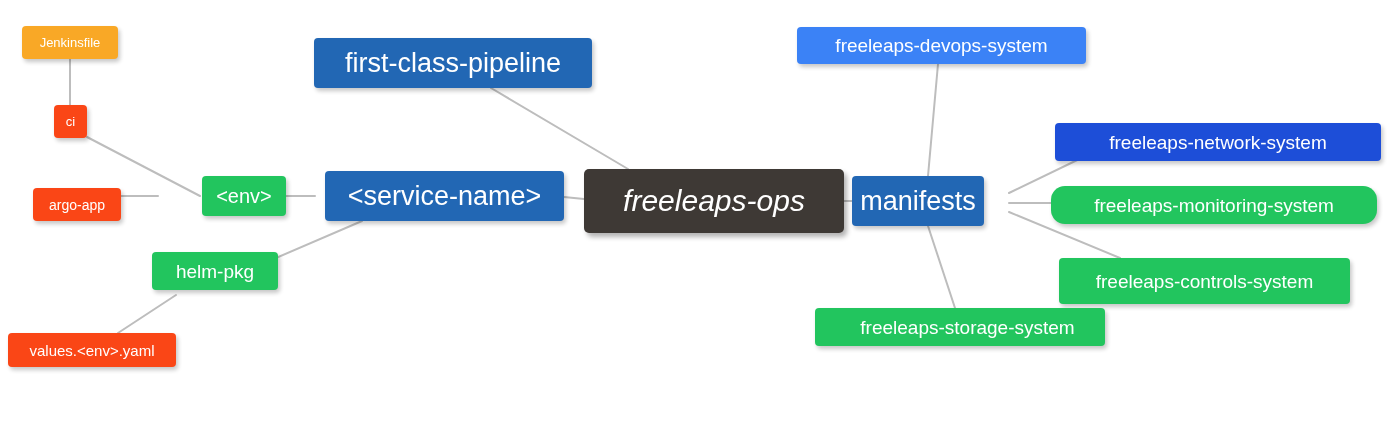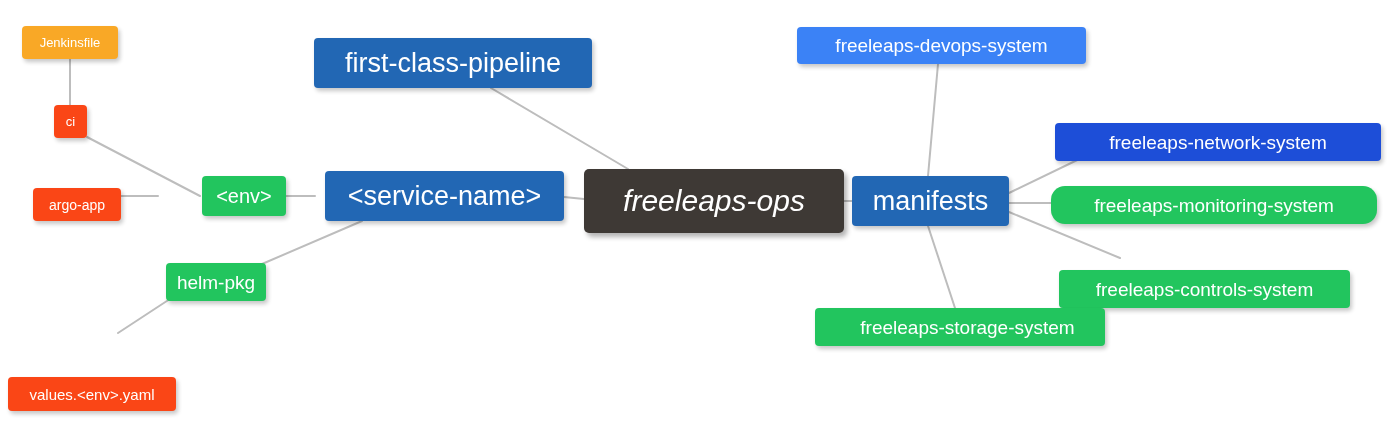--- a/index.html
+++ b/index.html
@@ -74,25 +74,25 @@
       <path class="edge" d="M 1009,193 L 1098,150" stroke="#bdbdbd"></path>
       <path class="edge" d="M 1009,203 L 1051,203" stroke="#bdbdbd"></path>
       <path class="edge" d="M 1009,212 L 1120,258" stroke="#bdbdbd"></path>
       <path class="edge" d="M 928,226 L 955,308" stroke="#bdbdbd"></path>
     </svg>
   <div id="node-layer">
       <div class="node" style="left: 22px; top: 26px; width: 96px; height: 33px; background: rgb(249, 168, 38); font-size: 13px; text-align: center;">Jenkinsfile</div>
       <div class="node" style="left: 54px; top: 105px; width: 33px; height: 33px; background: rgb(250, 70, 22); font-size: 13px;">ci</div>
       <div class="node" style="left: 33px; top: 177px; width: 88px; height: 33px; background: rgb(250, 70, 22); font-size: 14px; margin-top: 11px;">argo-app</div>
       <div class="node" style="left: 158px; top: 176px; width: 84px; height: 40px; background: rgb(34, 197, 94); font-size: 20px; margin-left: 44px;">&lt;env&gt;</div>
-      <div class="node" style="left: 152px; top: 263px; width: 100px; height: 38px; background: rgb(34, 197, 94); font-size: 19px; margin-left: 14px;">helm-pkg</div>
-      <div class="node" style="left: 8px; top: 333px; width: 168px; height: 34px; background: rgb(250, 70, 22); font-size: 15px; margin-top: 44px;">values.&lt;env&gt;.yaml</div>
+      <div class="node" style="left: 152px; top: 252px; width: 126px; height: 38px; background: rgb(34, 197, 94); font-size: 19px;">helm-pkg</div>
+      <div class="node" style="left: 8px; top: 333px; width: 168px; height: 34px; background: rgb(250, 70, 22); font-size: 15px;">values.&lt;env&gt;.yaml</div>
       <div class="node" style="left: 314px; top: 38px; width: 278px; height: 50px; background: rgb(34, 103, 180); font-size: 27px;">first-class-pipeline</div>
       <div class="node" style="left: 315px; top: 171px; width: 239px; height: 50px; background: rgb(34, 103, 180); font-size: 27px; margin-left: 10px;">&lt;service-name&gt;</div>
       <div class="node node-root" style="left: 584px; top: 169px; width: 260px; height: 64px; background: rgb(62, 57, 53); font-size: 30px; font-style: italic;">freeleaps-ops</div>
-      <div class="node" style="left: 852px; top: 176px; width: 157px; height: 50px; background: rgb(34, 103, 180); font-size: 27px;">manifests</div>
+      <div class="node" style="left: 852px; top: 176px; width: 132px; height: 50px; background: rgb(34, 103, 180); font-size: 27px;">manifests</div>
       <div class="node" style="left: 797px; top: 27px; width: 289px; height: 37px; background: #3b82f6; font-size: 19px;">freeleaps-devops-system</div>
       <div class="node" style="left: 1055px; top: 123px; width: 326px; height: 38px; background: #1d4ed8; font-size: 19px;">freeleaps-network-system</div>
       <div class="node" style="left: 1051px; top: 186px; width: 326px; height: 38px; background: rgb(34, 197, 94); font-size: 19px; border-radius: 14px;">freeleaps-monitoring-system</div>
-      <div class="node" style="left: 1059px; top: 258px; width: 291px; height: 38px; background: rgb(34, 197, 94); font-size: 19px; margin-top: 12px;">freeleaps-controls-system</div>
+      <div class="node" style="left: 1059px; top: 258px; width: 291px; height: 46px; background: rgb(34, 197, 94); font-size: 19px;">freeleaps-controls-system</div>
       <div class="node" style="left: 815px; top: 308px; width: 290px; height: 38px; background: rgb(34, 197, 94); font-size: 19px; padding-left: 25px;">freeleaps-storage-system</div>
     </div>
 </div>
 
 </body></html>

